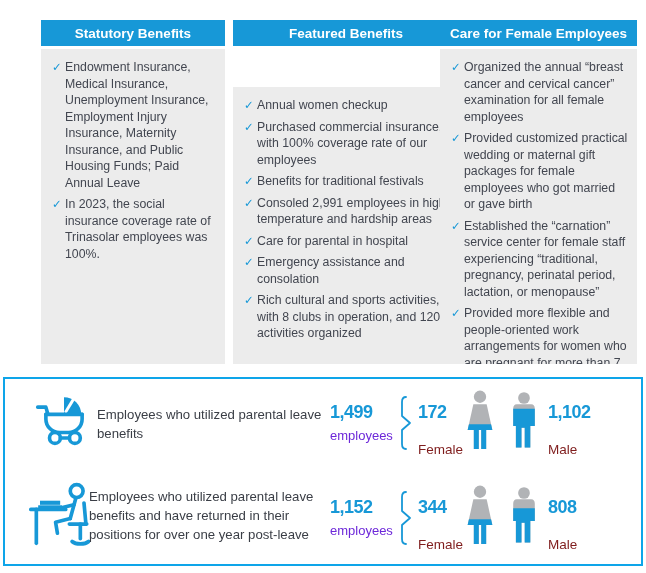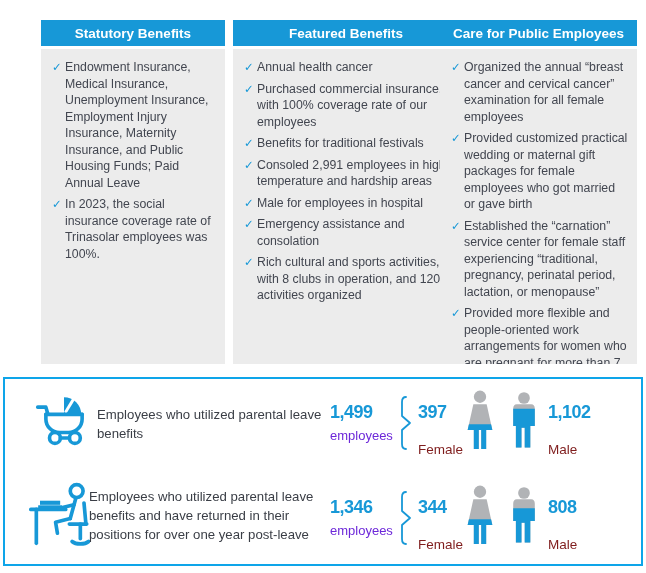--- a/index.html
+++ b/index.html
@@ -8,21 +8,21 @@
 
   
   .card { position:absolute; top:20px; height:344px; display:flex; flex-direction:column; }
   .card-header { height:26px; background:#1798d7; color:#fff; font-weight:bold; font-size:13.5px;
                  display:flex; align-items:center; justify-content:center; flex:0 0 auto; }
   .card-body { background:#ececec; margin-top:3px; flex:1 1 auto; padding:10px 8px 6px 11px; overflow:hidden; }
   .item { display:flex; align-items:flex-start; font-size:12.3px; line-height:16.5px; color:#424650; margin-bottom:5px; }
   .check { color:#1798d7; flex:0 0 13px; font-size:11.5px; line-height:16.5px; }
 
   #card-1 { left:33px; width:192px;padding-left:8px; }
-  #card-2 { left:233px; width:226px; }
+  #card-2 { left:233px; width:226px;gap:38px; }
   #card-3 { left:440px; width:197px; }
 
   
   .stats-box { position:absolute; left:3px; top:377px; width:640px; height:189px;
                border:2px solid #0ea5e9; background:#fff; }
   .abs { position:absolute; }
   .desc { font-size:13.2px; line-height:19px; color:#3a3e46; width:228px; }
   .big-num { font-size:18px; font-weight:bold; color:#1798d7; letter-spacing:-0.5px; line-height:26px; }
   .num-sub { font-size:13px; color:#6d28d9; line-height:15px; margin-top:3px; }
   .gender-label { font-size:13.5px; color:#7f1d1d; line-height:15px; margin-top:17px; }
@@ -44,52 +44,52 @@
         <span>In 2023, the social insurance coverage rate of Trinasolar employees was 100%.</span>
       </div>
     </div>
   </div>
 
   <div class="card" id="card-2">
     <div class="card-header">Featured Benefits</div>
     <div class="card-body">
       <div class="item">
         <span class="check">✓</span>
-        <span>Annual health cancer</span>
+        <span>Annual women checkup</span>
       </div>
       <div class="item">
         <span class="check">✓</span>
         <span>Purchased commercial insurance, with 100% coverage rate of our employees</span>
       </div>
       <div class="item">
         <span class="check">✓</span>
         <span>Benefits for traditional festivals</span>
       </div>
       <div class="item">
         <span class="check">✓</span>
         <span>Consoled 2,991 employees in high-temperature and hardship areas</span>
       </div>
       <div class="item">
         <span class="check">✓</span>
-        <span>Male for employees in hospital</span>
+        <span>Care for parental in hospital</span>
       </div>
       <div class="item">
         <span class="check">✓</span>
         <span>Emergency assistance and consolation</span>
       </div>
       <div class="item">
         <span class="check">✓</span>
         <span>Rich cultural and sports activities, with 8 clubs in operation, and 120 activities organized</span>
       </div>
 
     </div>
   </div>
 
   <div class="card" id="card-3">
-    <div class="card-header">Care for Public Employees</div>
+    <div class="card-header">Care for Female Employees</div>
     <div class="card-body">
       <div class="item">
         <span class="check">✓</span>
         <span>Organized the annual “breast cancer and cervical cancer” examination for all female employees</span>
       </div>
       <div class="item">
         <span class="check">✓</span>
         <span>Provided customized practical wedding or maternal gift packages for female employees who got married or gave birth</span>
       </div>
       <div class="item">
@@ -124,21 +124,21 @@
       <div class="num-sub">employees</div>
     </div>
 
     <div class="abs" style="left:394px; top:17px;">
       <svg width="16" height="54" viewBox="0 0 16 54" fill="none" stroke="#1798d7" stroke-width="1.8" stroke-linejoin="round" stroke-linecap="round">
         <path d="M7,1 Q3,1 3,6 V20 L11,27 L3,34 V48 Q3,53 7,53"></path>
       </svg>
     </div>
 
     <div class="abs" style="left:413px; top:20px;">
-      <div class="big-num">397</div>
+      <div class="big-num">172</div>
       <div class="gender-label">Female</div>
     </div>
 
     <div class="abs" style="left:456px; top:11px;">
       <svg width="38" height="61" viewBox="0 0 40 64">
         <defs>
             <clipPath id="clipF1">
               <rect x="0" y="36" width="40" height="28"></rect>
             </clipPath>
           </defs>
@@ -192,21 +192,21 @@
         <path d="M45,41 L29,45 L31,57"></path>
         <path d="M60,24 L62,46"></path>
         <path d="M44,47 H63"></path>
         <path d="M56,47 V63"></path>
         <path d="M47,66 C51,69.5 61,69.5 65,66"></path>
       </svg>
     </div>
     <div class="abs desc" style="left:84px; top:108px;">Employees who utilized parental leave benefits and have returned in their positions for over one year post-leave</div>
 
     <div class="abs" style="left:325px; top:115px;">
-      <div class="big-num">1,346</div>
+      <div class="big-num">1,152</div>
       <div class="num-sub">employees</div>
     </div>
 
     <div class="abs" style="left:394px; top:112px;">
       <svg width="16" height="54" viewBox="0 0 16 54" fill="none" stroke="#1798d7" stroke-width="1.8" stroke-linejoin="round" stroke-linecap="round">
         <path d="M7,1 Q3,1 3,6 V20 L11,27 L3,34 V48 Q3,53 7,53"></path>
       </svg>
     </div>
 
     <div class="abs" style="left:413px; top:115px;">

